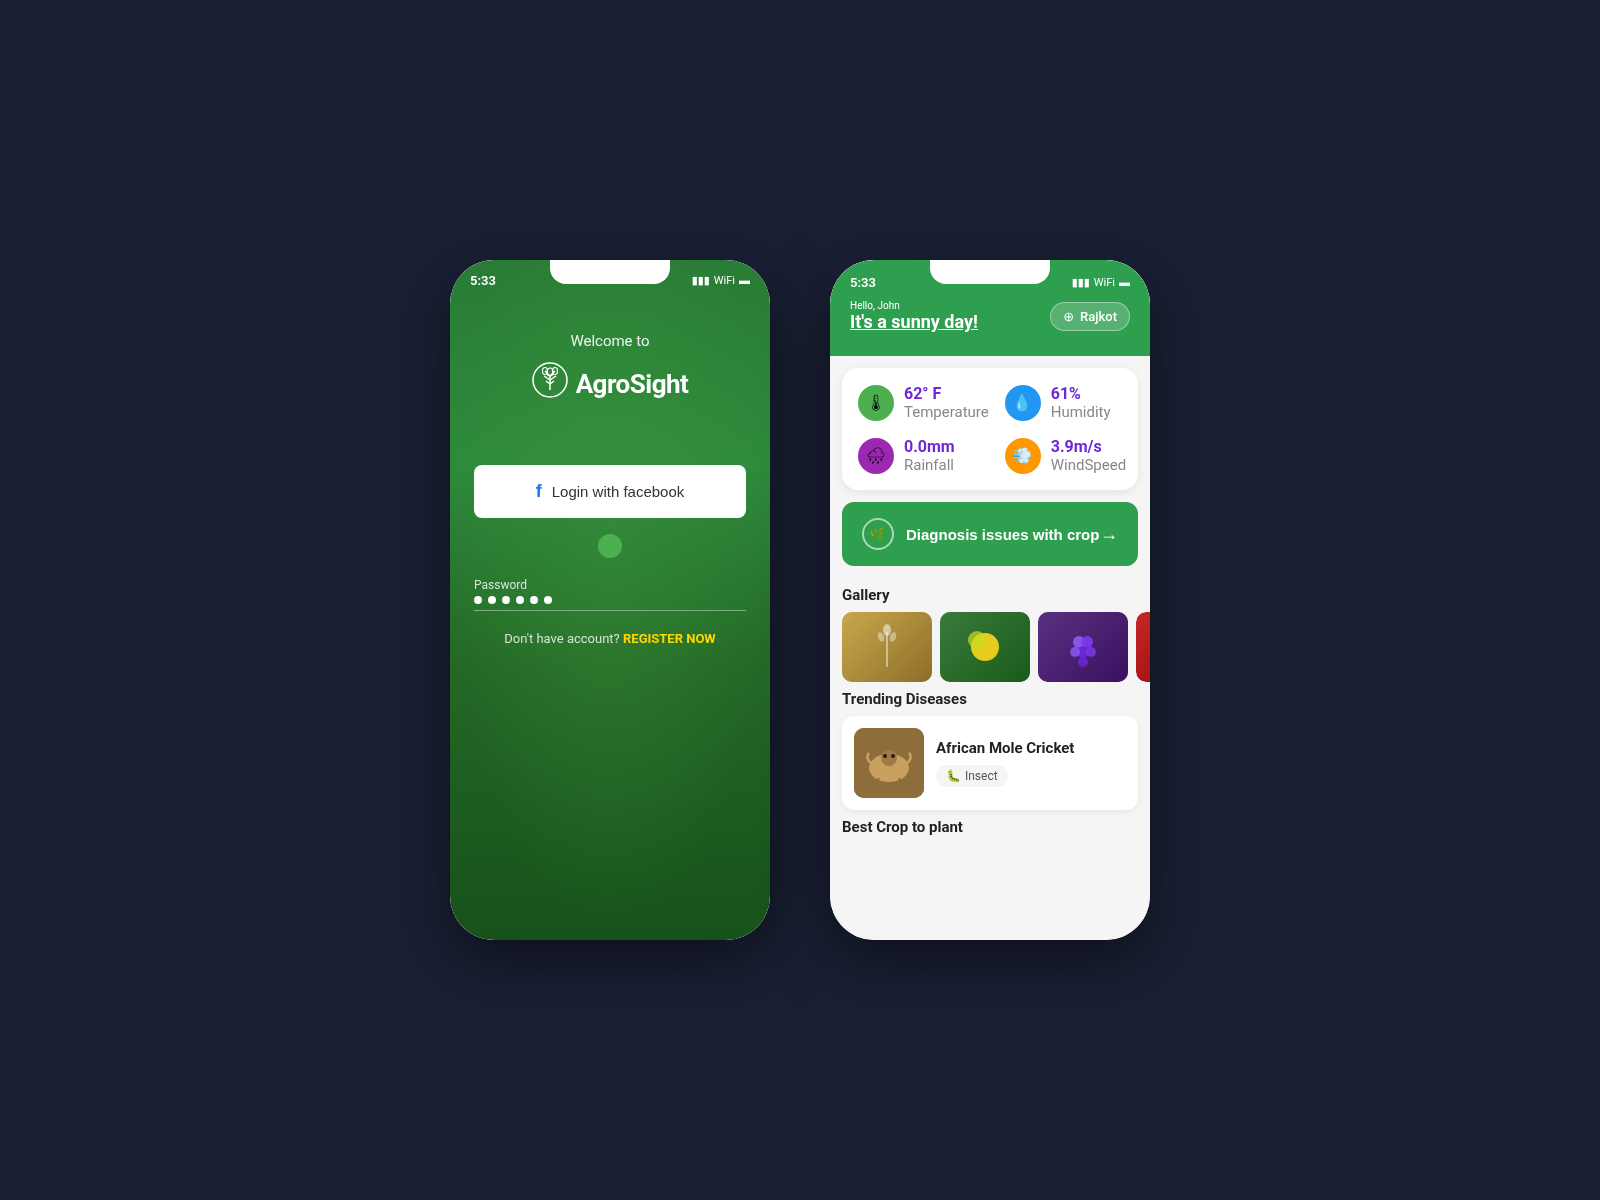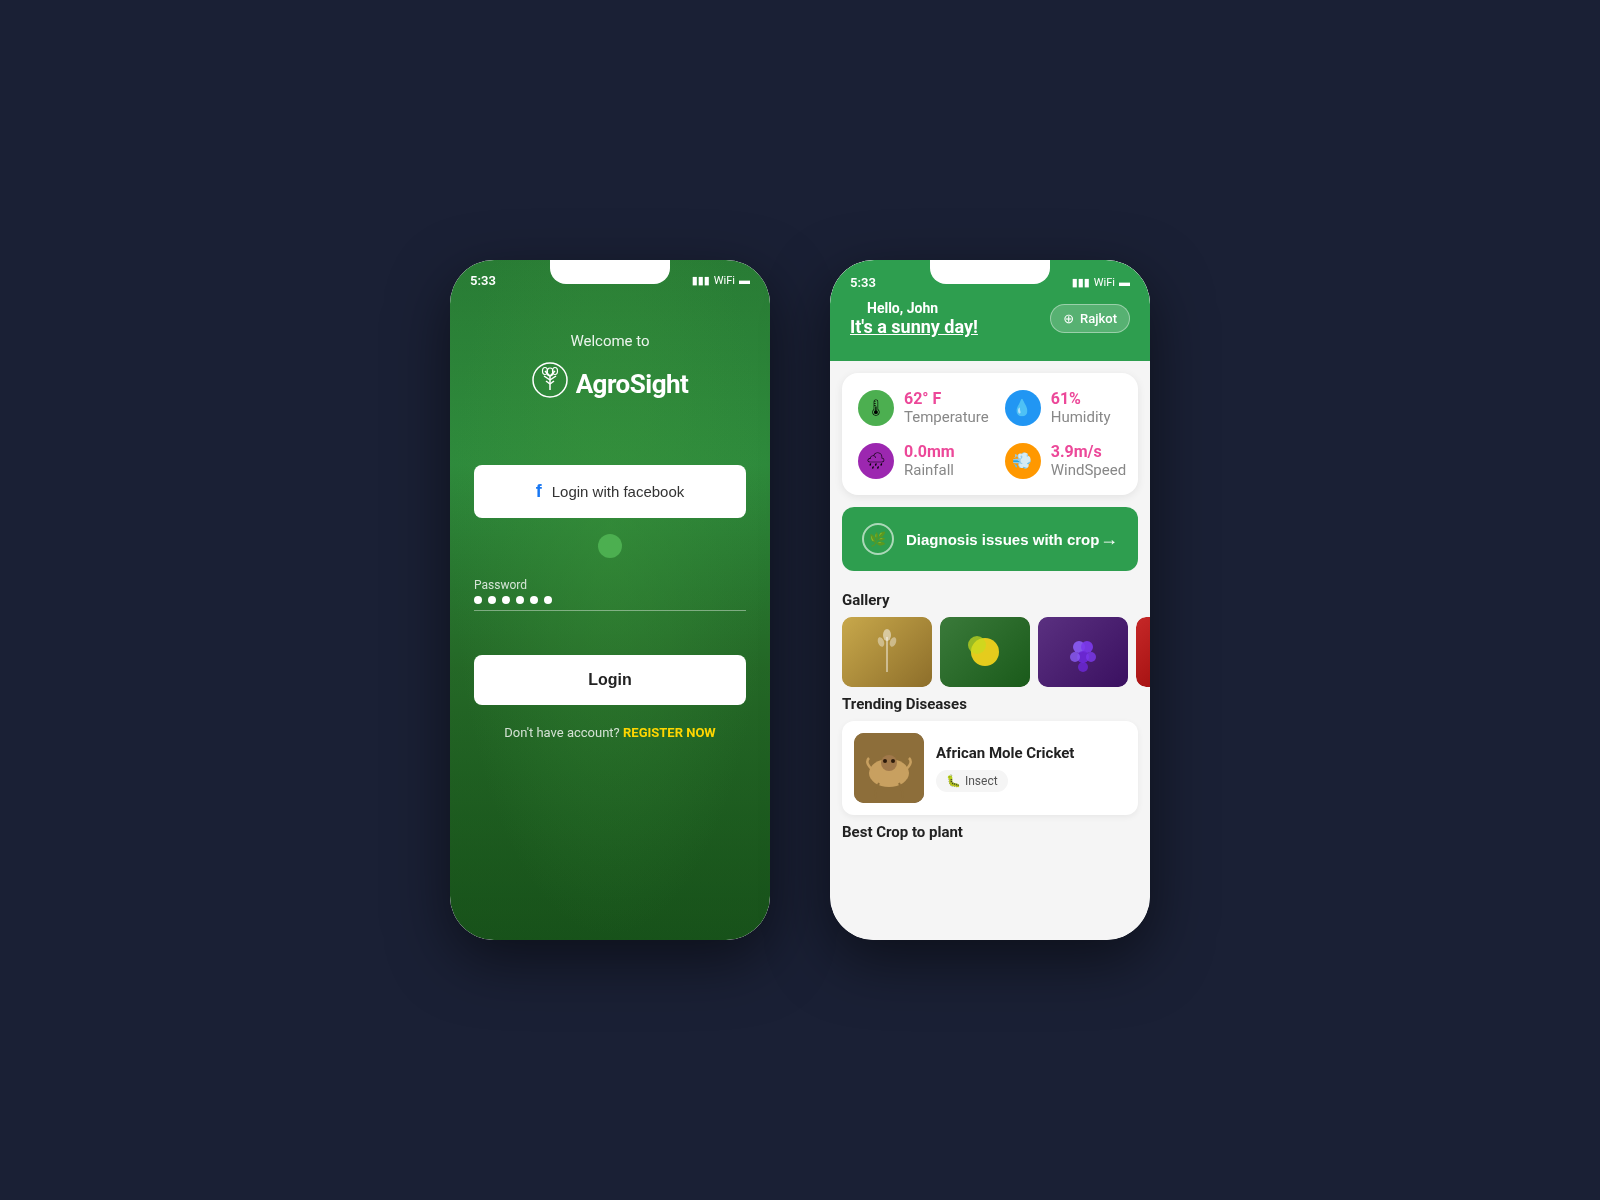--- a/index.html
+++ b/index.html
@@ -204,23 +204,22 @@
       padding: 8px 20px 16px;
     }
     .home-header-top {
       display: flex;
       justify-content: space-between;
       align-items: center;
       margin-bottom: 8px;
     }
     .greeting-text .hello {
       color: white;
-      font-size: 14px;
-      font-weight: 700;
-      margin-left: 17px;
+      font-size: 10px;
+      font-weight: 400;
     }
     .greeting-text .sunny {
       color: white;
       font-size: 18px;
       font-weight: 700;
       text-decoration: underline;
     }
     .location-badge {
       background: rgba(255,255,255,0.2);
       border: 1px solid rgba(255,255,255,0.4);
@@ -269,21 +268,21 @@
       font-size: 16px;
       flex-shrink: 0;
     }
     .weather-icon-circle.green { background: #4caf50; }
     .weather-icon-circle.blue { background: #2196f3; }
     .weather-icon-circle.purple { background: #9c27b0; }
     .weather-icon-circle.yellow { background: #ff9800; }
     .weather-val {
       font-size: 16px;
       font-weight: 700;
-      color: #ec4899;
+      color: #6d28d9;
     }
     .weather-label {
       font-size: 15px;
       color: #888;
     }
     
     .diagnosis-btn {
       background: #2e9e4f;
       margin: 0 12px 12px;
       border-radius: 12px;
@@ -441,21 +440,20 @@
           <div class="password-dots">
             <span></span>
             <span></span>
             <span></span>
             <span></span>
             <span></span>
             <span></span>
           </div>
         </div>
 
-        <button class="login-btn">Login</button>
 
         <div class="register-text">
           <span>Don't have account?</span>
           <a class="register-link" href="#">REGISTER NOW</a>
         </div>
       </div>
 
     </div>
   </div>
 

